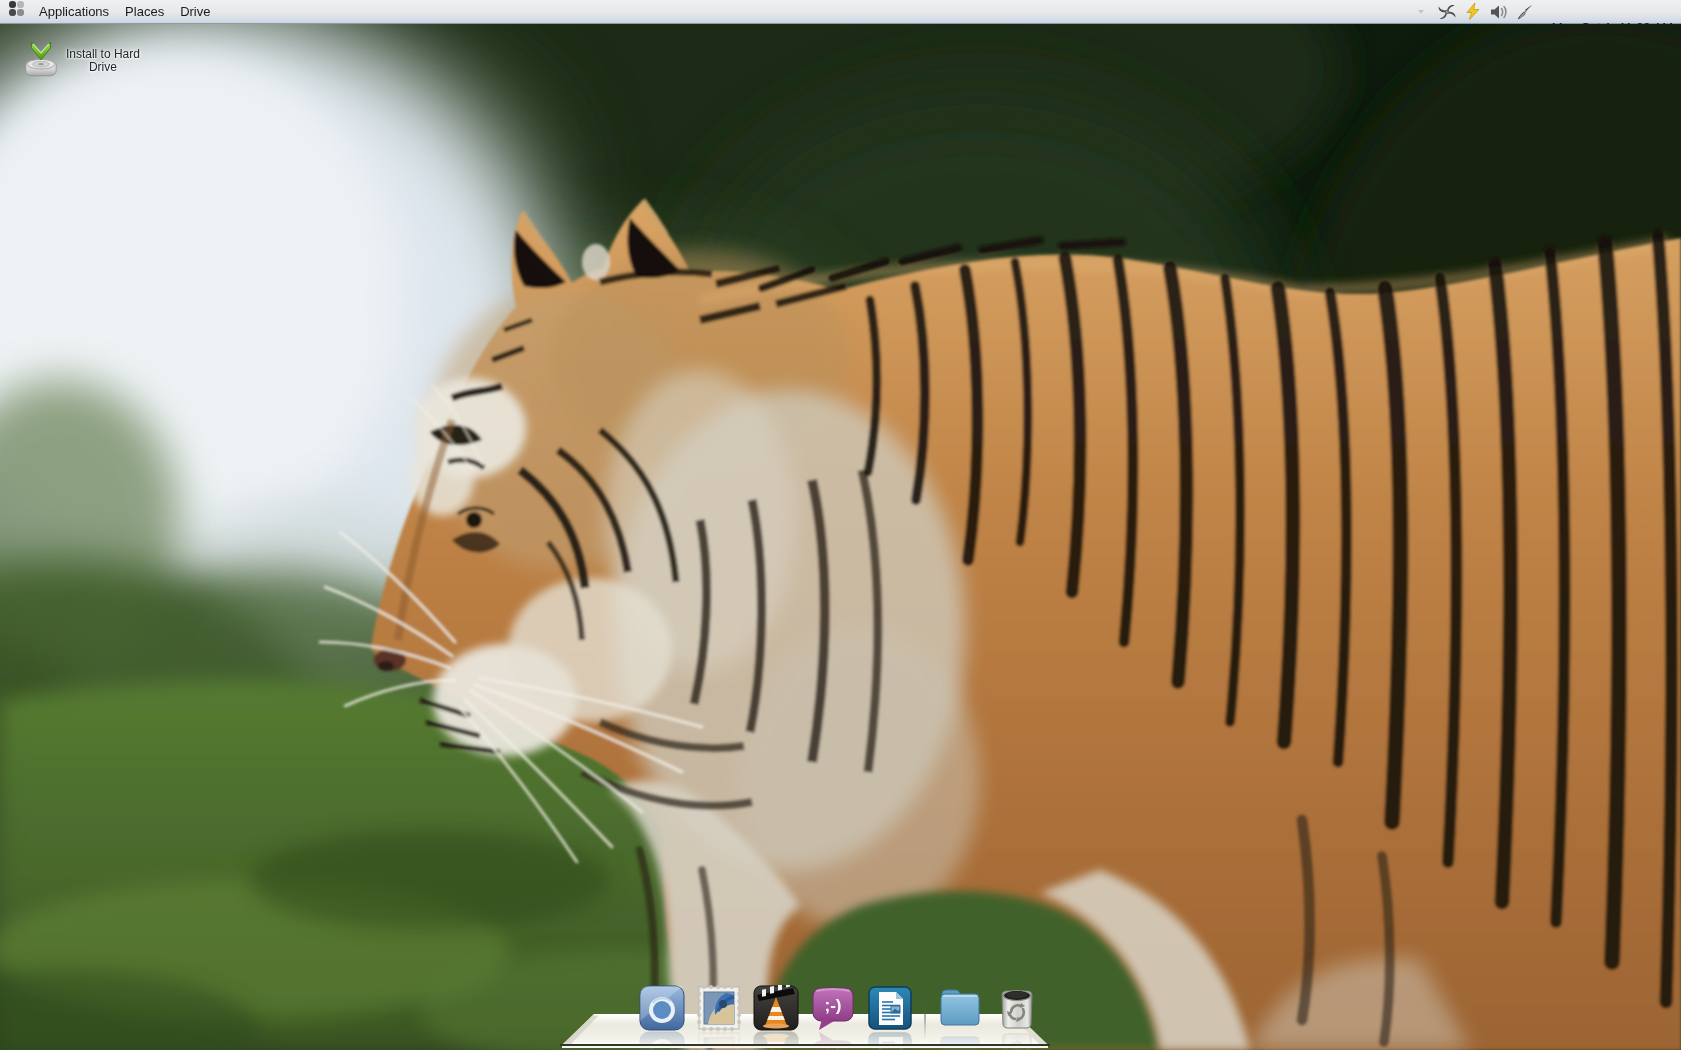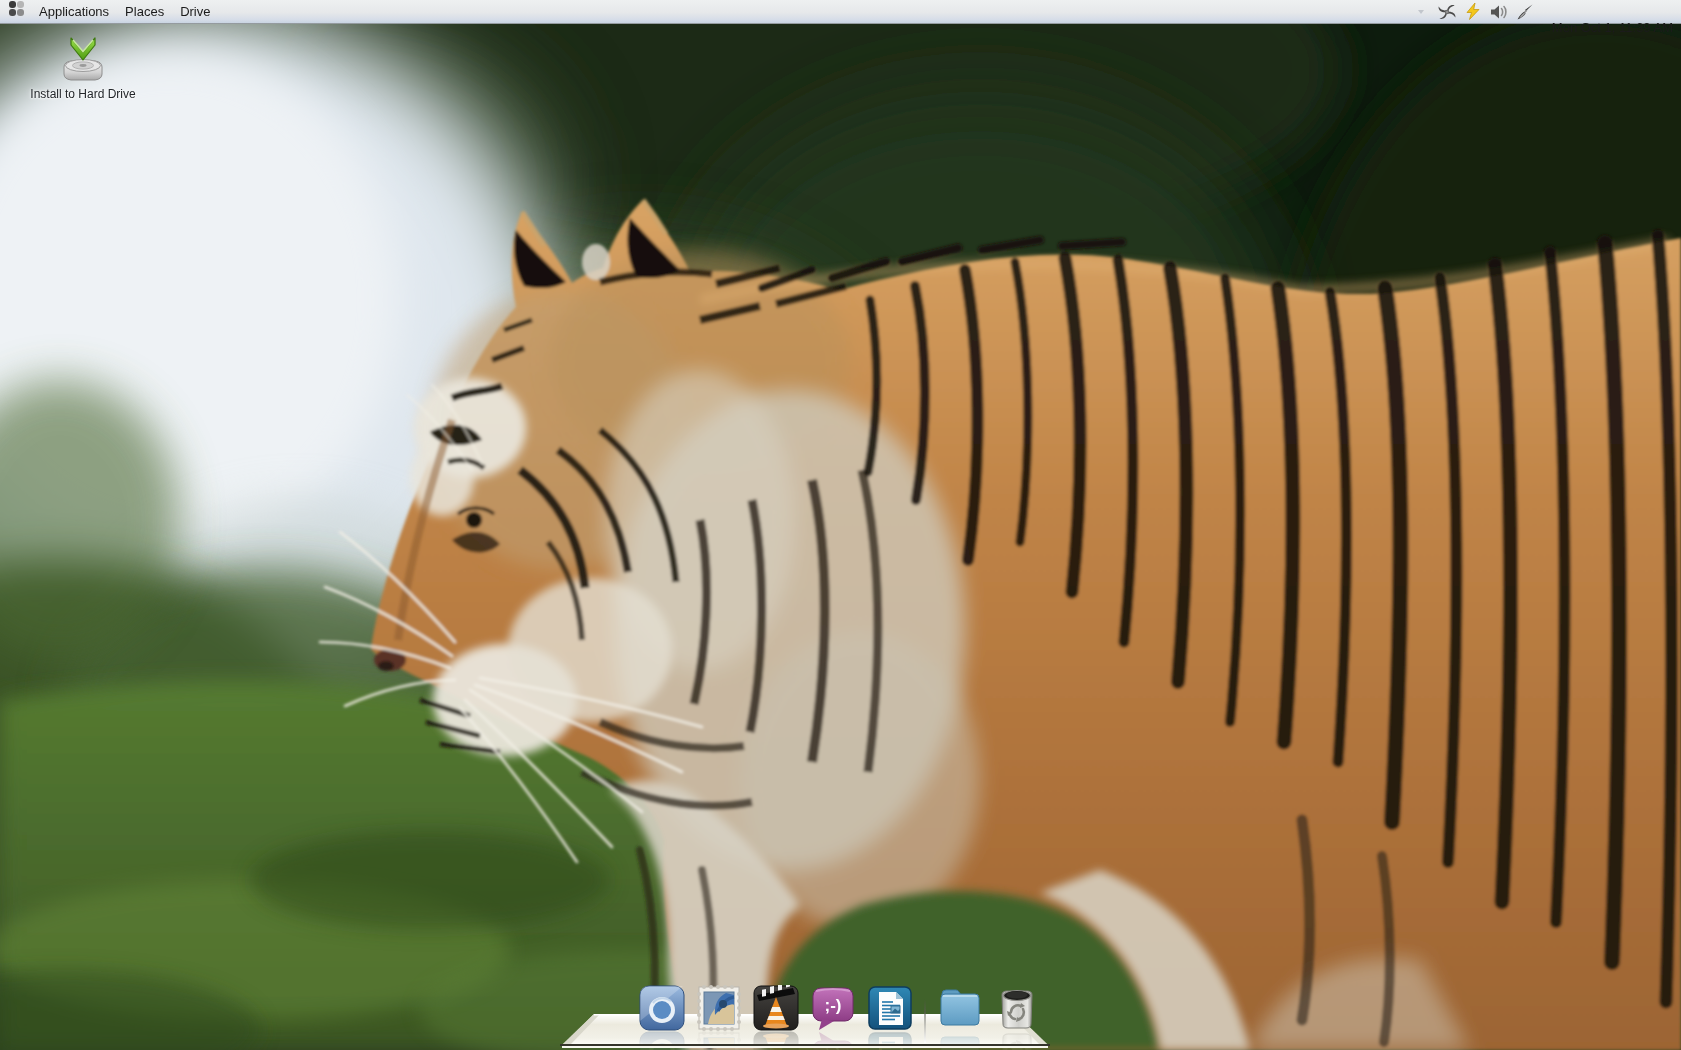--- a/index.html
+++ b/index.html
@@ -21,21 +21,21 @@
   .panel-left{display:flex;align-items:flex-start;height:100%;}
   .menu-logo{width:17px;height:17px;margin:0 6px 0 8px;display:block;}
   .menu-item{padding:0 8px;height:100%;display:flex;align-items:center;cursor:default;}
   .panel-right{margin-left:auto;display:flex;align-items:center;height:100%;}
   .tray-icon{width:20px;height:20px;display:flex;align-items:center;justify-content:center;margin:0 3px;}
   .tray-icon svg{display:block;}
   .clock{padding:0 8px 0 14px;white-space:nowrap;margin-top:32px;}
   
   .desktop-icon{
     position:absolute;left:21px;top:33px;width:124px;z-index:10;
-    display:flex;flex-direction:column;align-items:center;cursor:default;
+    display:flex;flex-direction:row;align-items:center;cursor:default;
   }
   .desktop-icon .di-img{width:50px;height:52px;}
   .desktop-icon .di-label{
     margin-top:3px;font-size:12px;color:#23262a;text-align:center;line-height:13px;
     text-shadow:0 0 3px rgba(255,255,255,.95),0 0 6px rgba(255,255,255,.75),0 1px 2px rgba(255,255,255,.9);
   }
   
   .dock-wrap{position:absolute;left:560px;top:975px;width:500px;height:75px;z-index:40;overflow:hidden;}
   .dock-base{position:absolute;left:0px;top:39px;width:490px;height:36px;}
   .dock-icons{position:absolute;left:79px;top:10px;display:flex;gap:11px;align-items:flex-end;}

